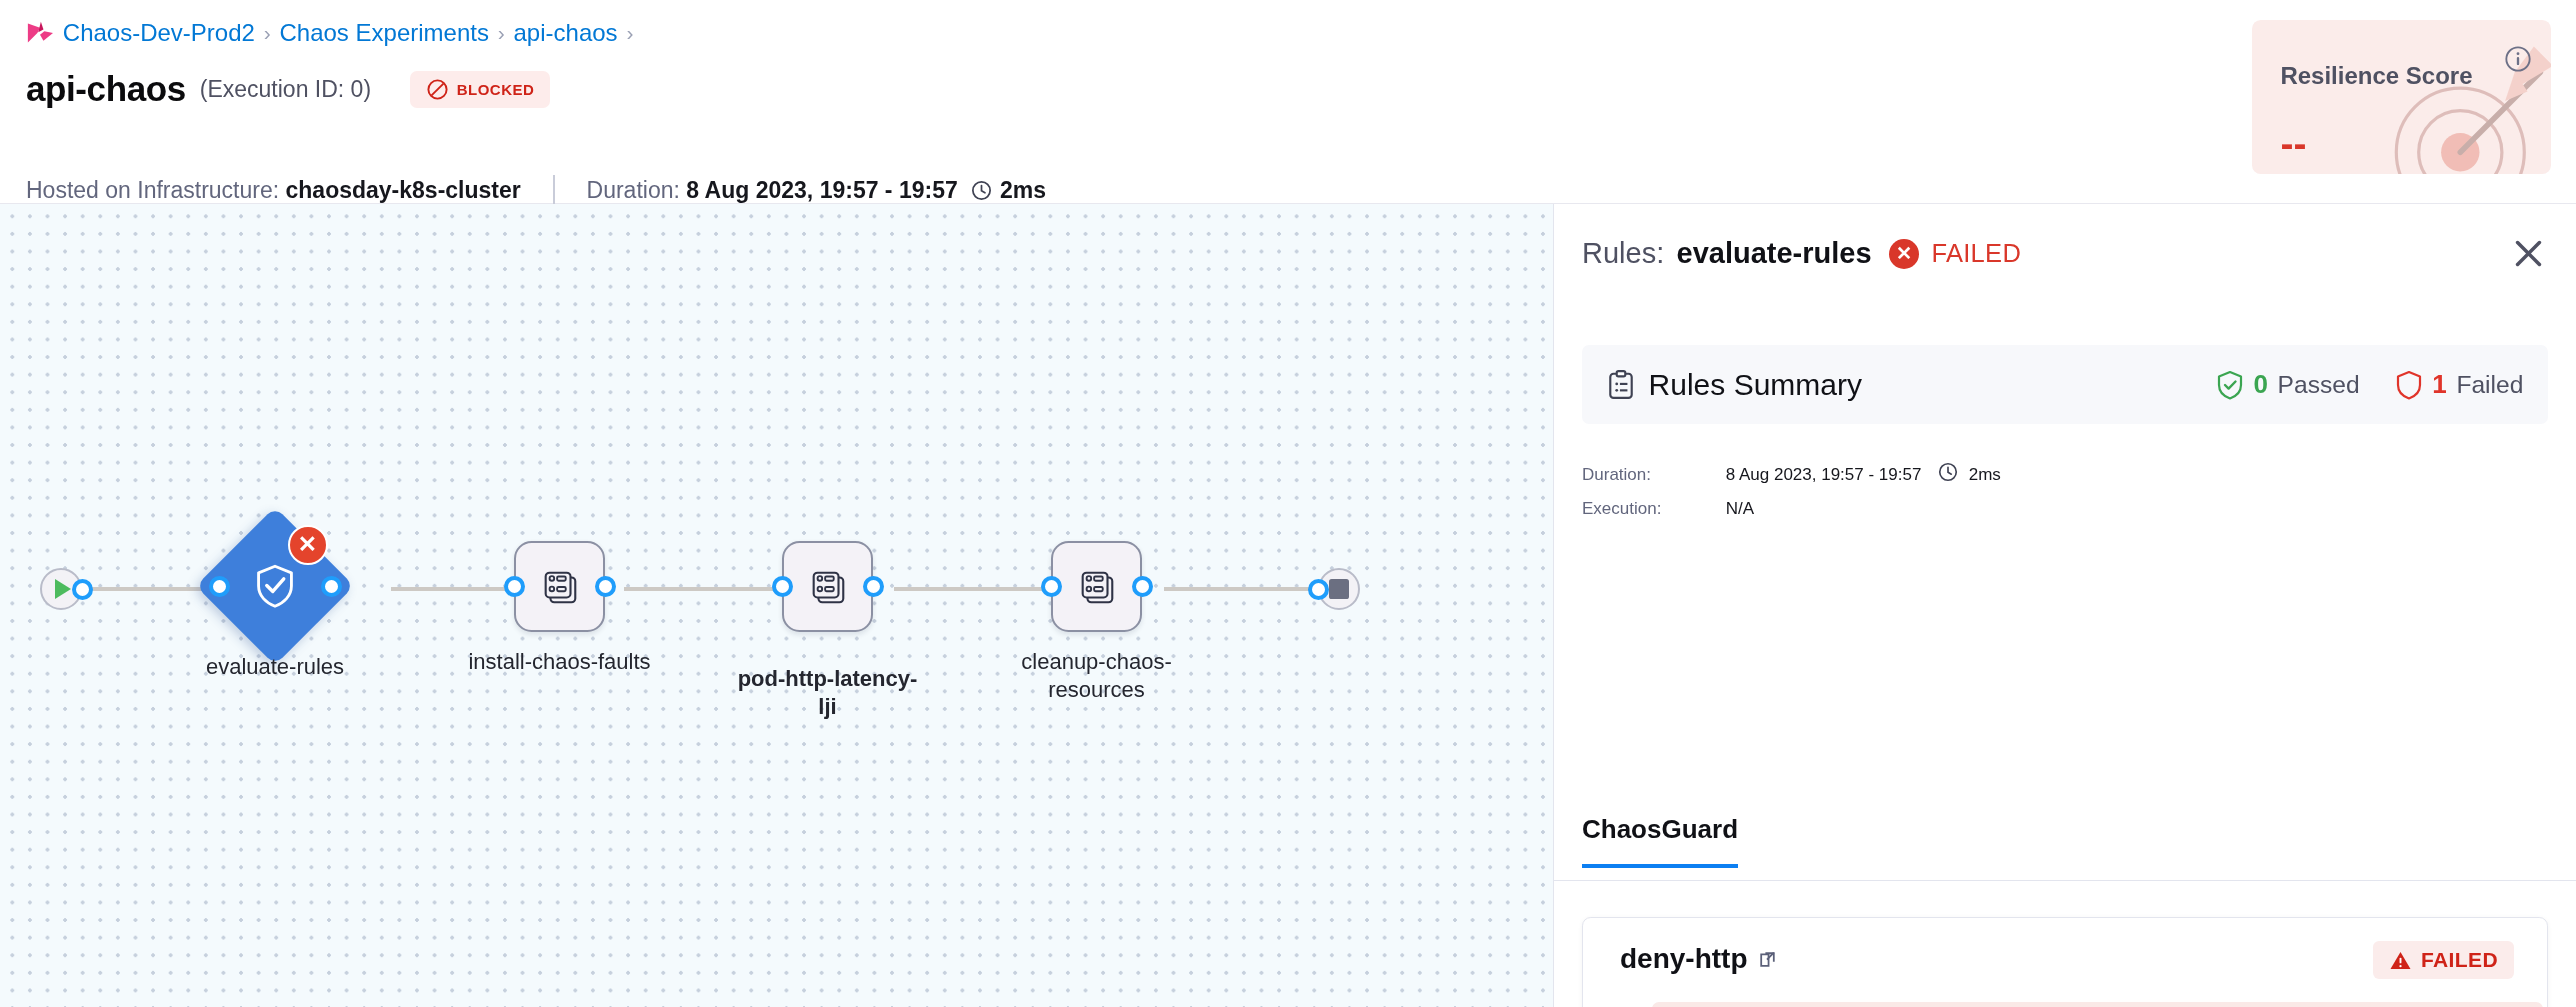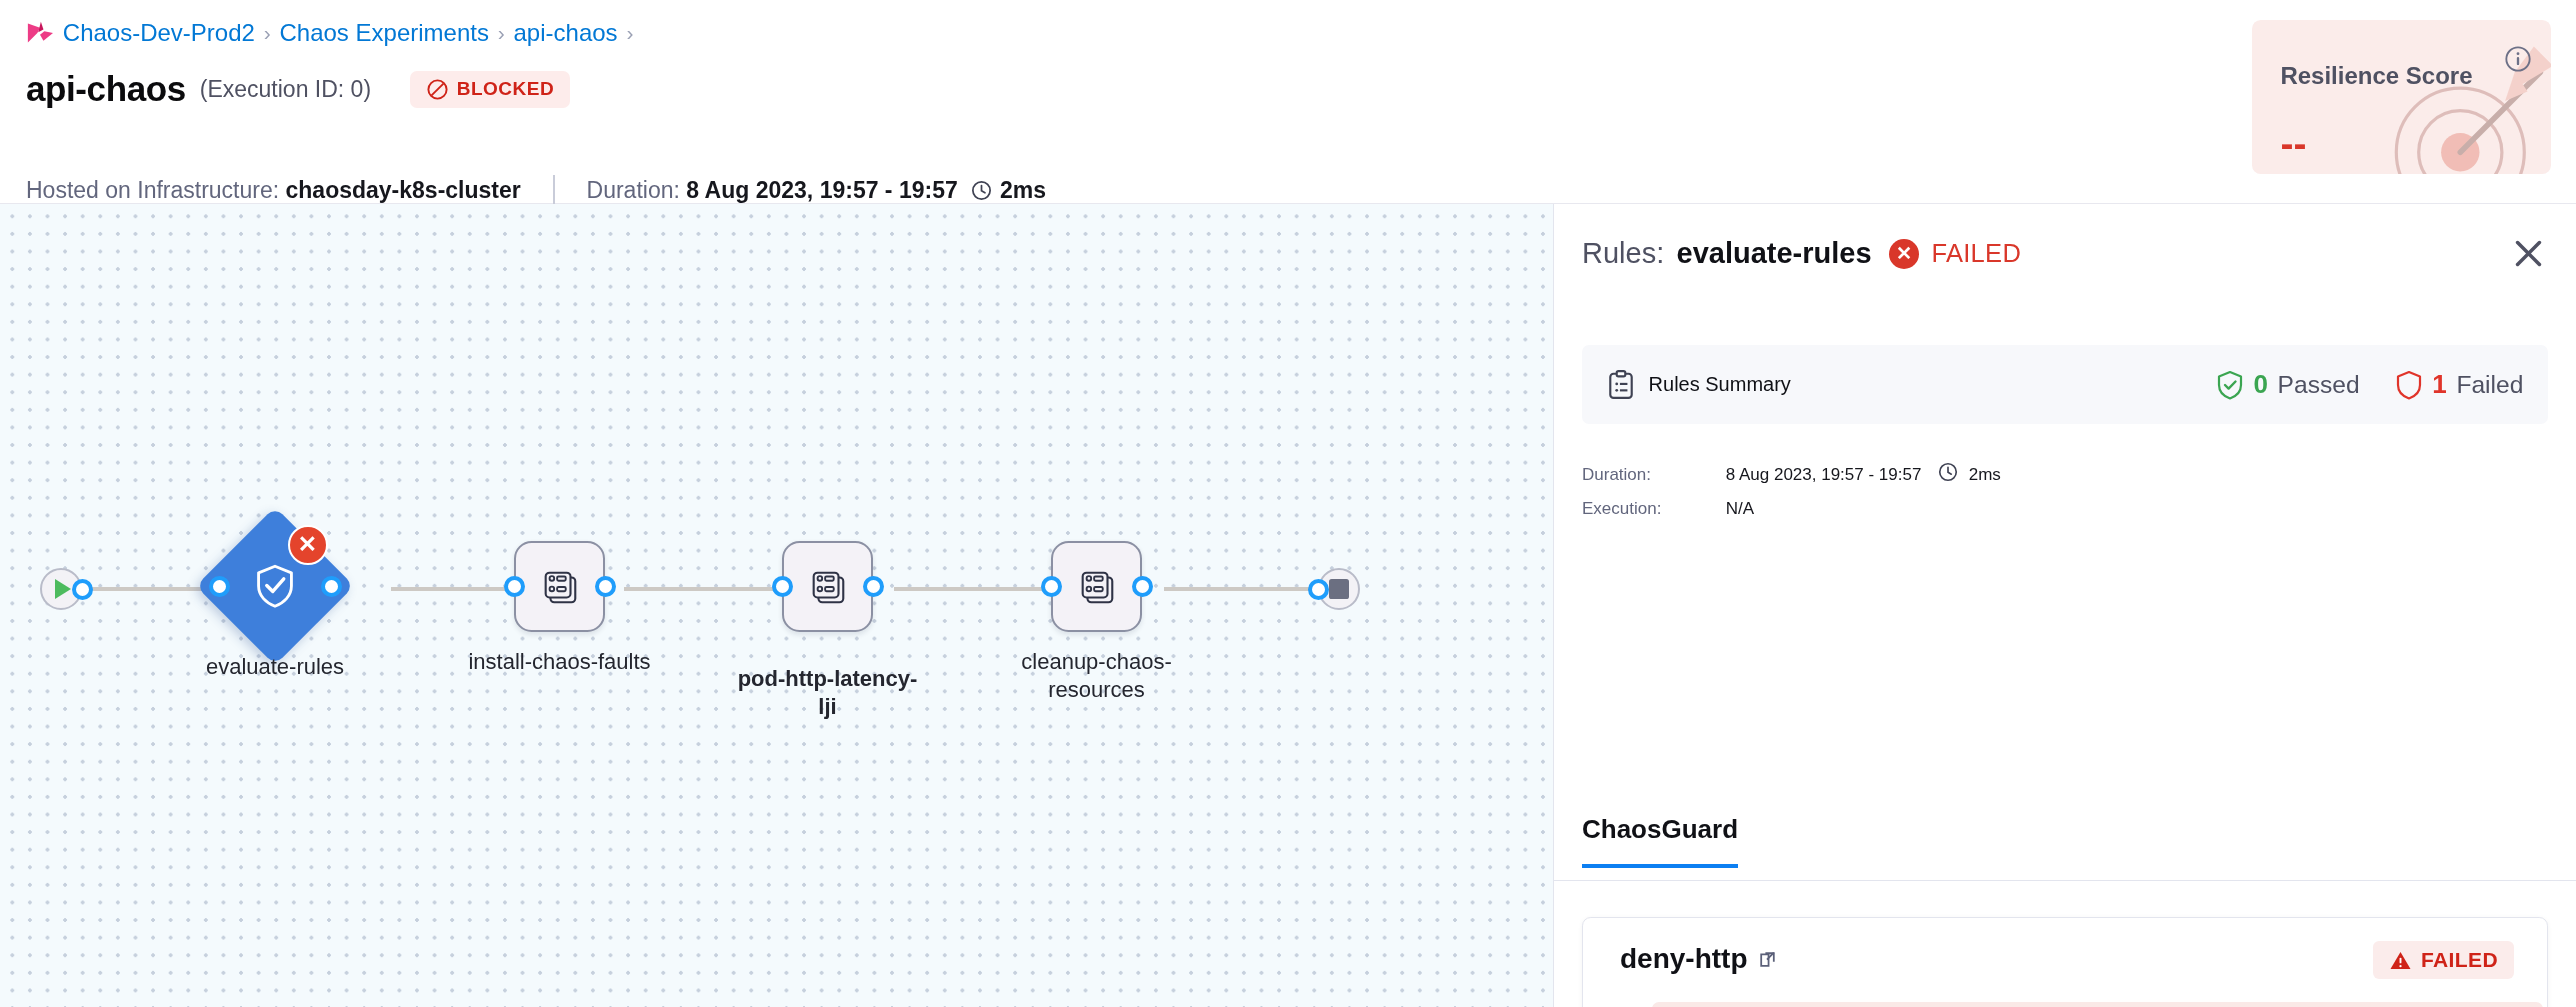--- a/index.html
+++ b/index.html
@@ -29,21 +29,21 @@
     position:absolute; left:26px; top:69px;
     display:flex; align-items:center; gap:14px;
   }
   .exec-title { font-size:35px; font-weight:bold; color:#0b0b0d; letter-spacing:-0.4px;}
   .exec-id { font-size:23px; color:#4f5162; }
   .status-pill {
     display:flex; align-items:center; gap:8px;
     background:#fdeceb; border-radius:7px; padding:7px 16px;
     margin-left:24.6px;
   }
-  .status-pill .lbl { font-size:19px; font-weight:bold; color:#cf2318; letter-spacing:0.5px; }
+  .status-pill .lbl { font-size:15px; font-weight:bold; color:#cf2318; letter-spacing:0.5px; }
   .ban-icon { width:23px; height:23px; flex:none; }
 
   .meta-row {
     position:absolute; left:26px; top:146px;
     display:flex; align-items:center; gap:0px;
     font-size:23px; color:#4f5162; white-space:nowrap;margin-top:29px;
   }
   .meta-row .k { color:#62667d; }
   .meta-row .v { color:#16171d; font-weight:bold; }
   .meta-div { display:inline-block; width:1.8px; height:30px; background:#c9ccd9; margin:0 32px; }
@@ -132,21 +132,21 @@
       display:flex; align-items:center; justify-content:center; color:#fff;
       font-size:19.3px; font-weight:bold; line-height:1; margin-left:5.3px;}
   .p-failed { font-size:25.5px; color:#d9372a; letter-spacing:0.3px; }
   .p-close { position:absolute; right:30px; top:32px; width:35px; height:35px; cursor:pointer;}
 
   .rules-card {
     position:absolute; left:28px; top:141px; width:966px; height:79px;
     background:#f7f8fb; border-radius:7px;
     display:flex; align-items:center; padding:0 24.6px;
   }
-  .rc-left { display:flex; align-items:center; gap:14px; font-size:20px; color:#101116; }
+  .rc-left { display:flex; align-items:center; gap:14px; font-size:30px; color:#101116; }
   .rc-right { margin-left:auto; display:flex; align-items:center; gap:35px; }
   .rc-stat { display:flex; align-items:center; gap:9.7px; font-size:24.6px; }
   .rc-num { font-weight:bold; font-size:26px; }
   .rc-lbl { color:#4f5162; }
 
   .kv { position:absolute; left:28px; font-size:17px; white-space:nowrap; }
   .kv .k { color:#62667d; display:inline-block; width:139px; }
   .kv .v { color:#16171d; }
 
   .tabs {

